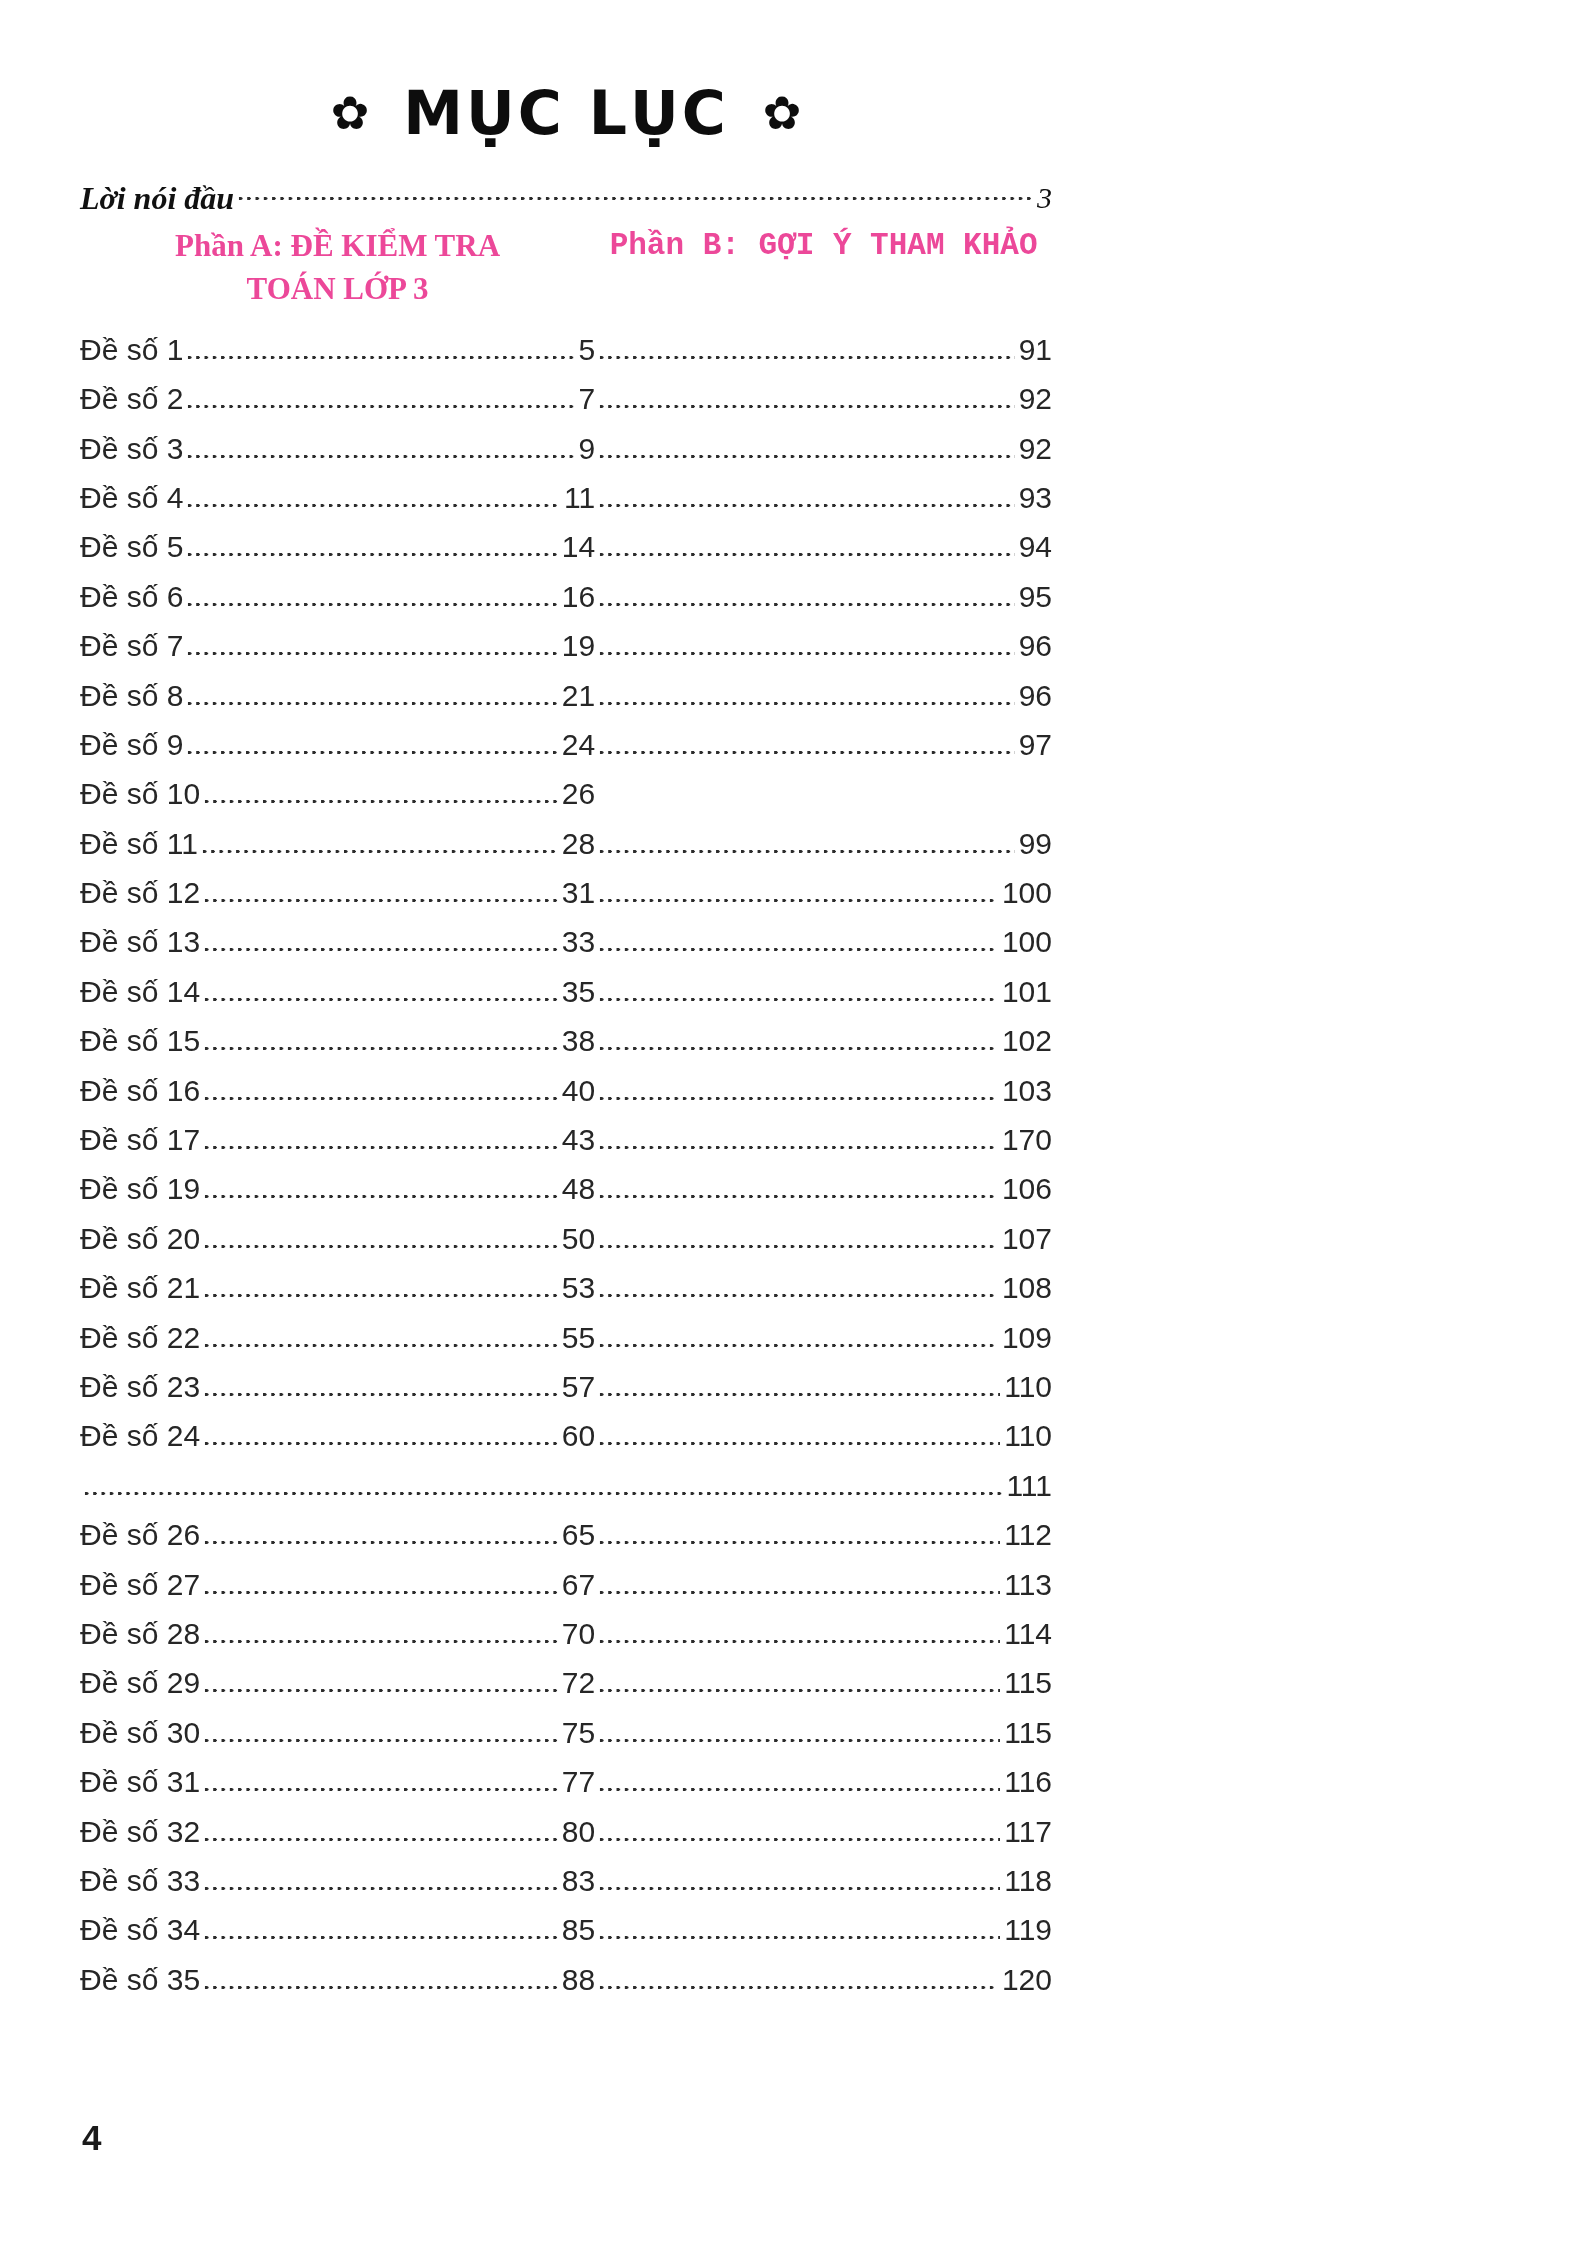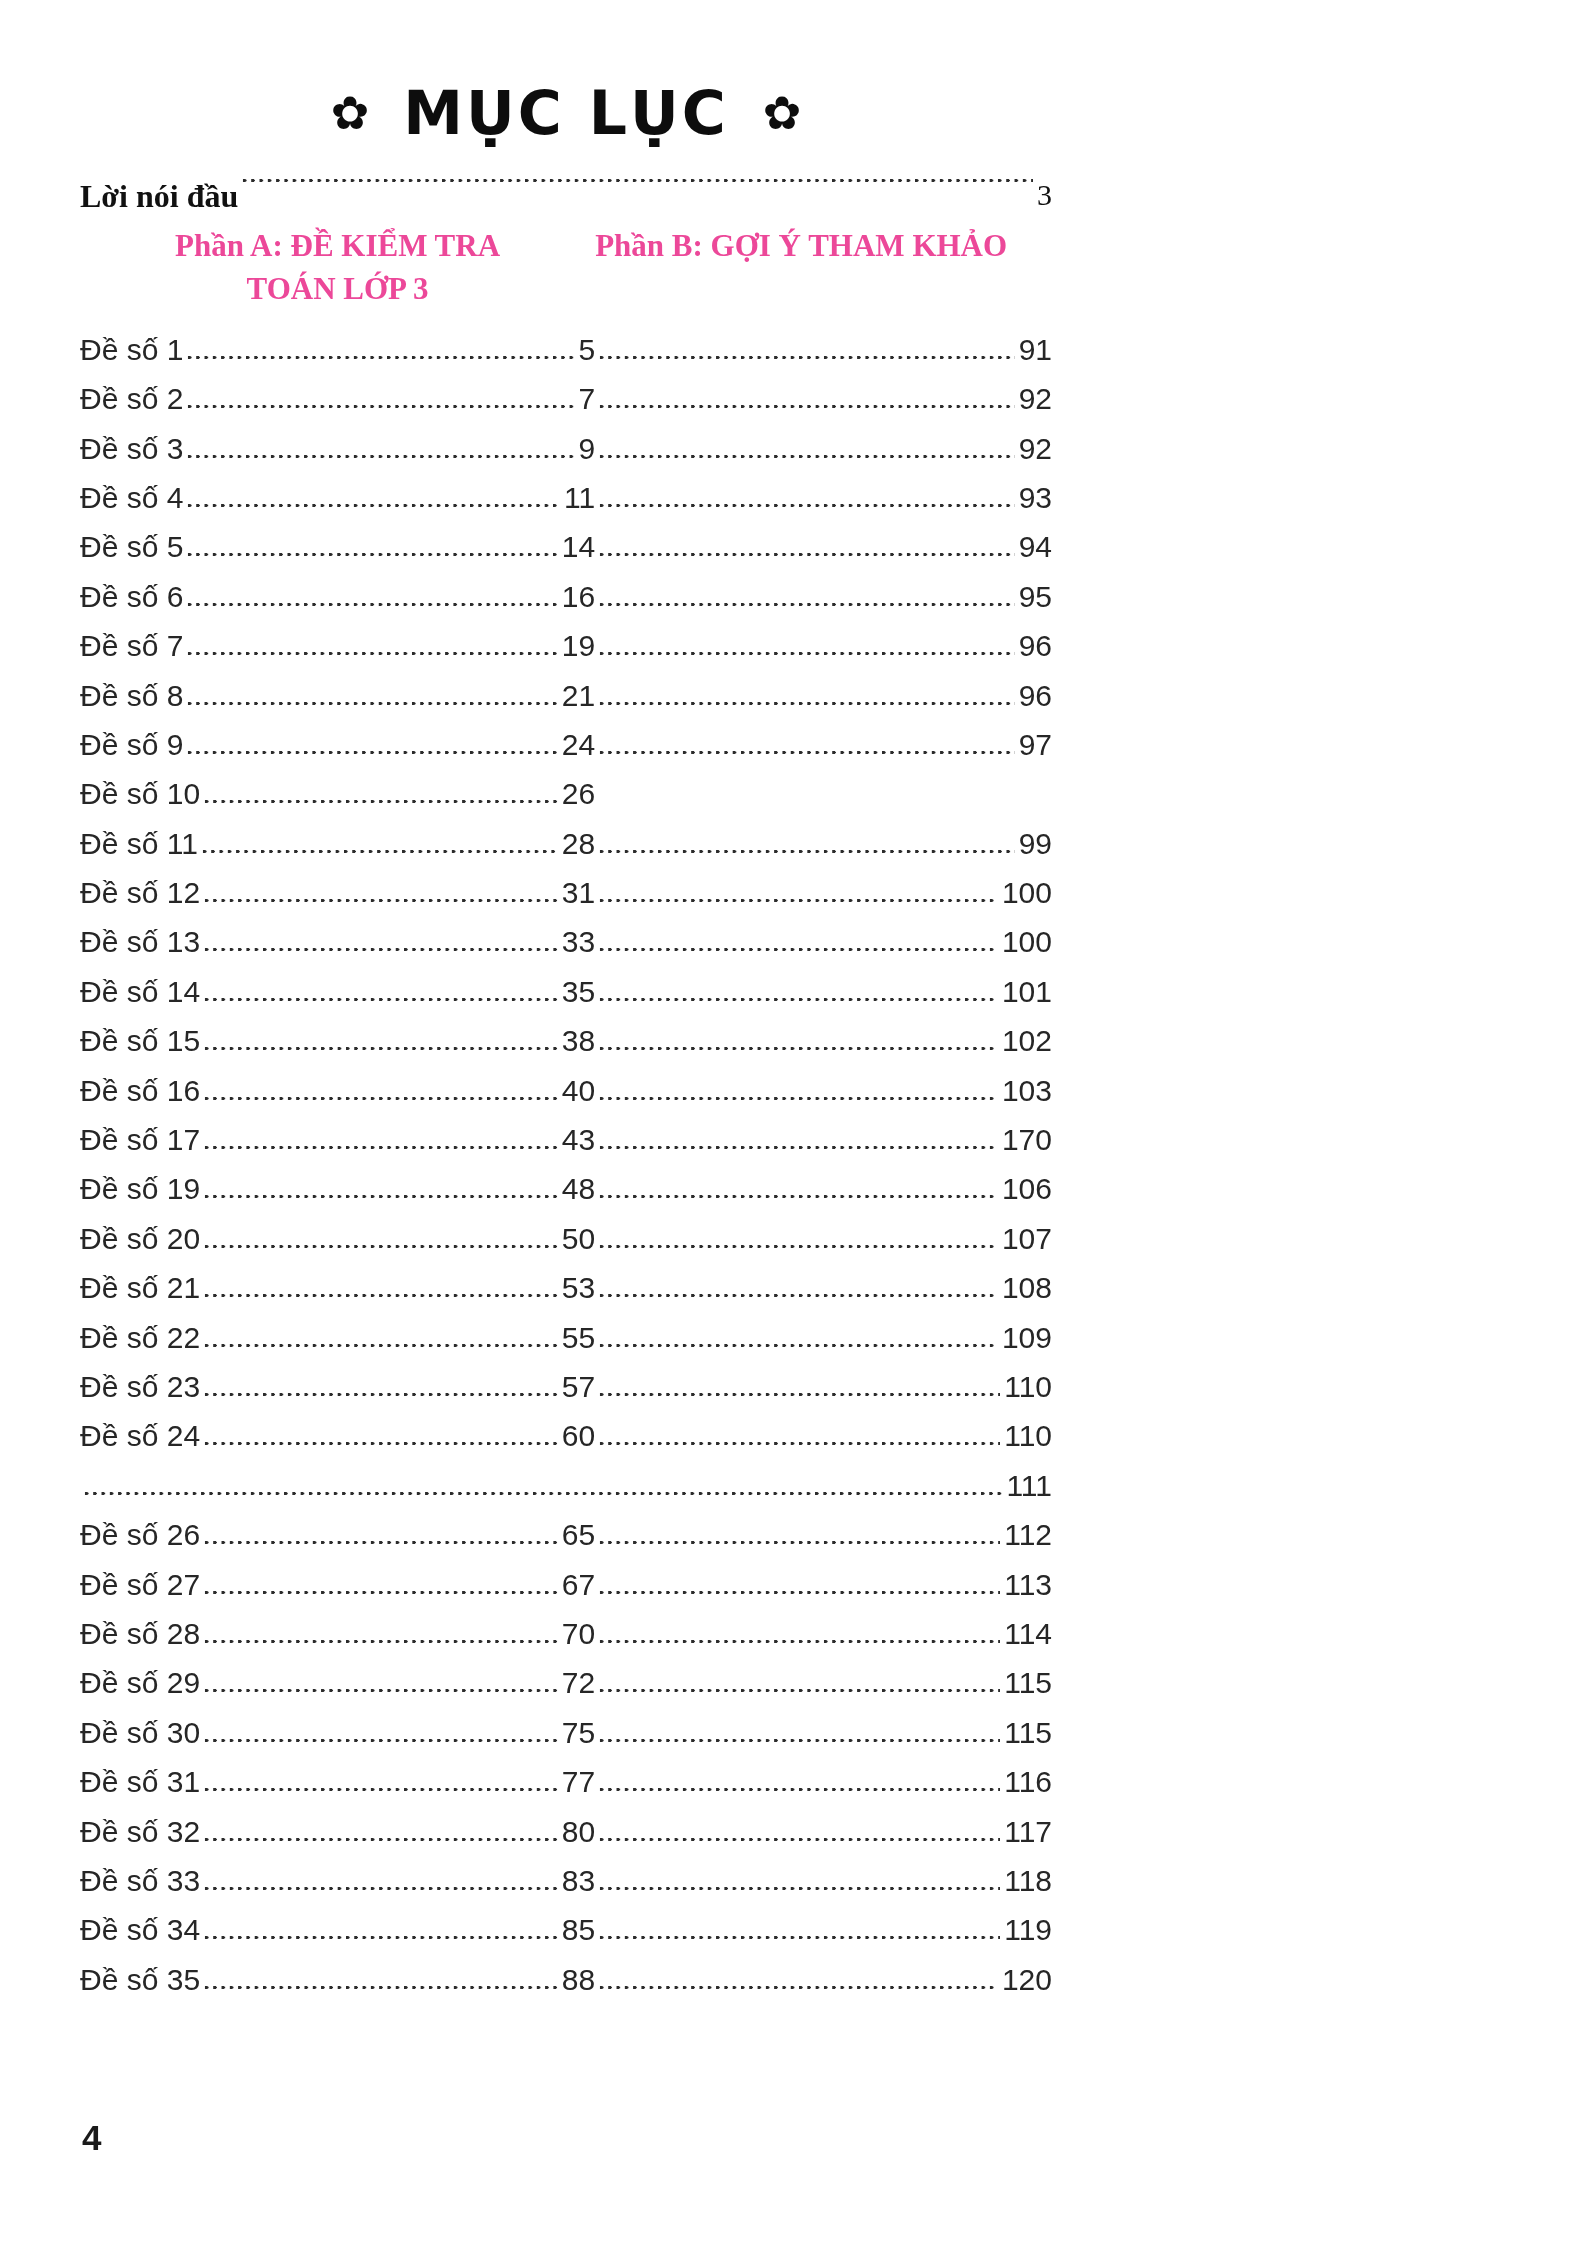--- a/index.html
+++ b/index.html
@@ -47,23 +47,24 @@
     margin: 0 4px;
     background-image: radial-gradient(circle at 2.5px 2.5px, #2b2b2b 1.7px, rgba(0,0,0,0) 2px);
     background-size: 8.3px 5px;
     background-repeat: repeat-x;
     background-position: left bottom;
   }
 
   
   .preface-row {
     display: flex;
-    align-items: flex-start;
+    align-items: center;
     height: 46px;
     padding-top: 6px;
+    font-style: italic;
   }
   .preface-label {
     font-family: "Liberation Serif", "DejaVu Serif", serif;
     font-weight: bold;
     font-size: 32px;
     color: #111;
     white-space: nowrap;
   }
   .preface-page {
     font-family: "Liberation Serif", "DejaVu Serif", serif;
@@ -76,21 +77,21 @@
   .headers {
     display: flex;
     margin-top: 6px;
     margin-bottom: 14px;
     font-family: "Liberation Serif", "DejaVu Serif", serif;
     font-weight: bold;
     font-size: 31px;
     color: #ec4899;
   }
   .header-a { width: 53%; text-align: center; line-height: 1.4; }
-  .header-b { flex: 1; text-align: left; line-height: 1.4; }
+  .header-b { flex: 1; text-align: center; line-height: 1.4; font-family: Liberation Mono, monospace; }
 
   
   .toc { width: 100%; }
   .row {
     display: flex;
     align-items: baseline;
     height: 49.4px;
     padding-top: 8px;
     font-size: 30px;
     color: #262626;

